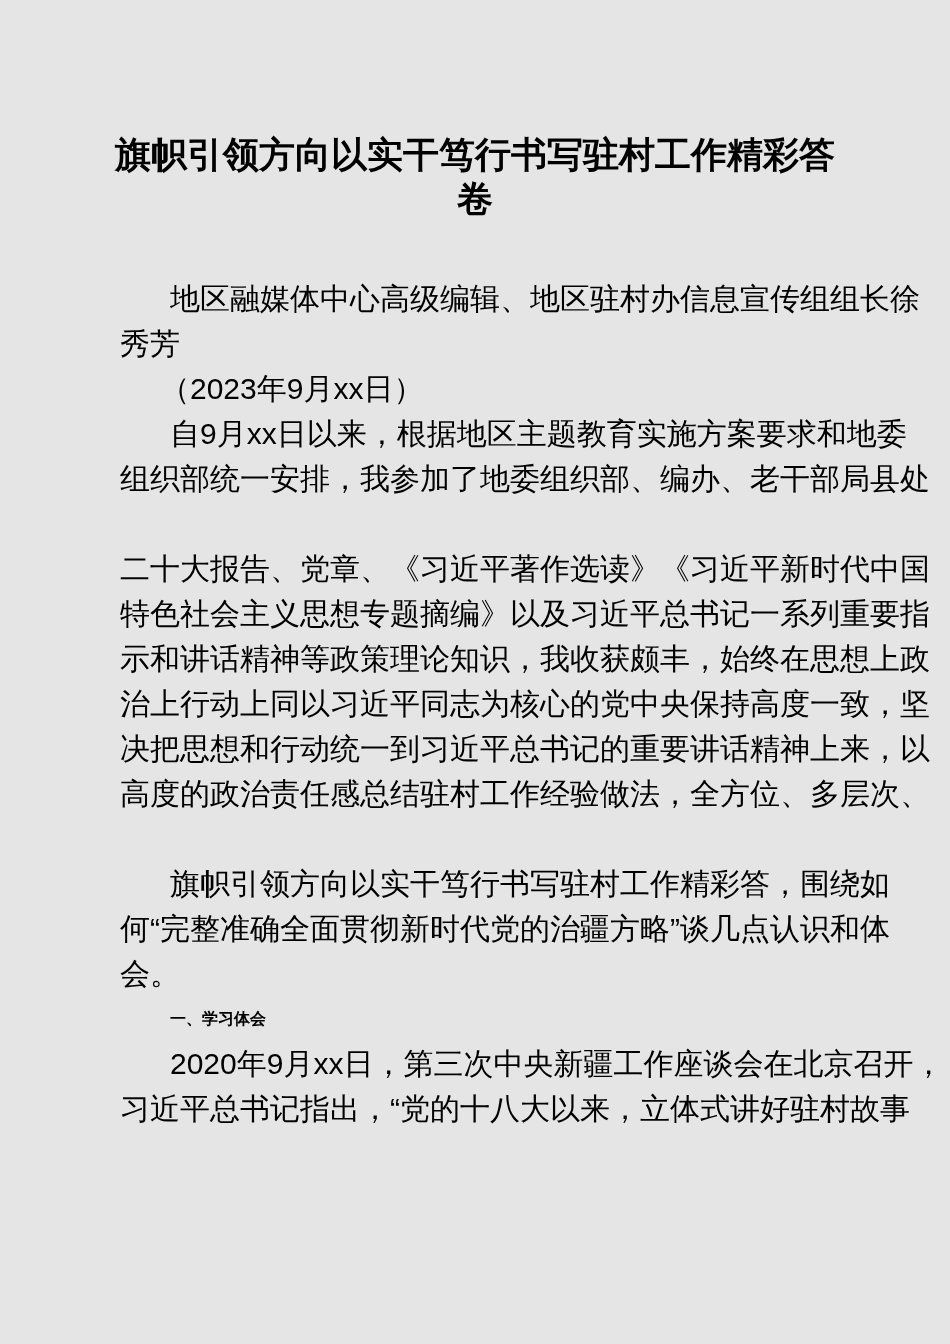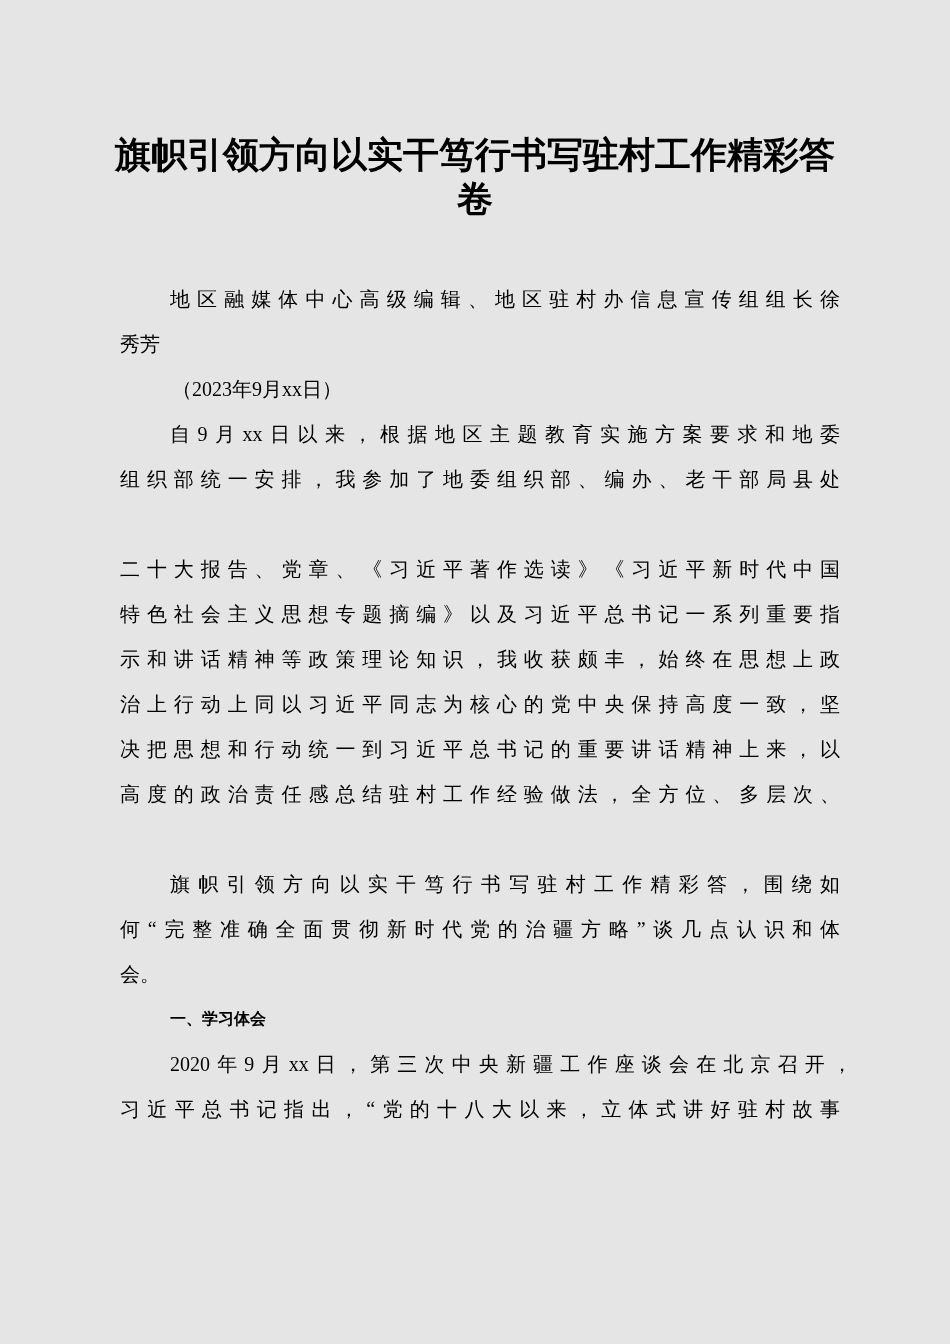--- a/index.html
+++ b/index.html
@@ -31,37 +31,37 @@
     font-weight: bold;
     font-size: 36px;
     line-height: 44px;
     letter-spacing: 0px;
     white-space: nowrap;
   }
   .line {
     position: absolute;
     left: 120px;
     width: 720px;
-    font-family: Liberation Serif, serif;
-    font-size: 20px;
+    font-family: Liberation Sans, sans-serif;
+    font-size: 30px;
     line-height: 32px;
     white-space: nowrap;
     text-align: justify;
     text-align-last: justify;
     letter-spacing: 0px;
   }
   .line.last {
     text-align-last: left;
   }
   .line.indent {
     left: 170px;
     width: 670px;
   }
   .line.short-indent {
-    left: 172px;
+    left: 160px;
     width: 680px;
   }
   .heading {
     position: absolute;
     left: 170px;
     font-family: "DejaVu Sans", "Liberation Sans", sans-serif;
     font-weight: bold;
     font-size: 16px;
     line-height: 32px;
     white-space: nowrap;

